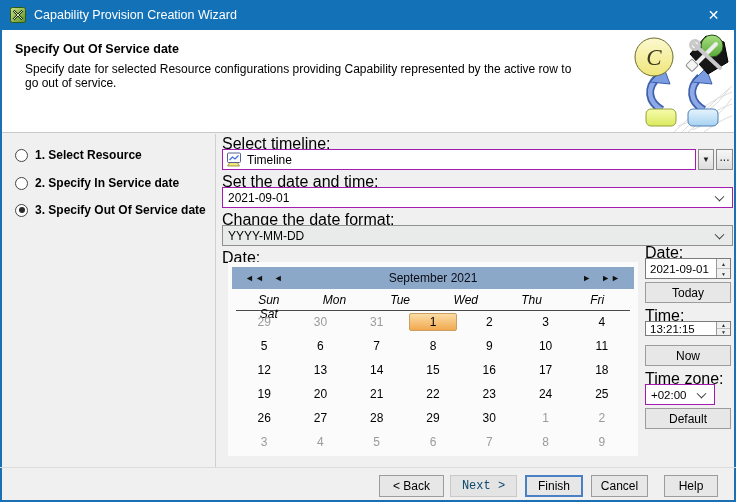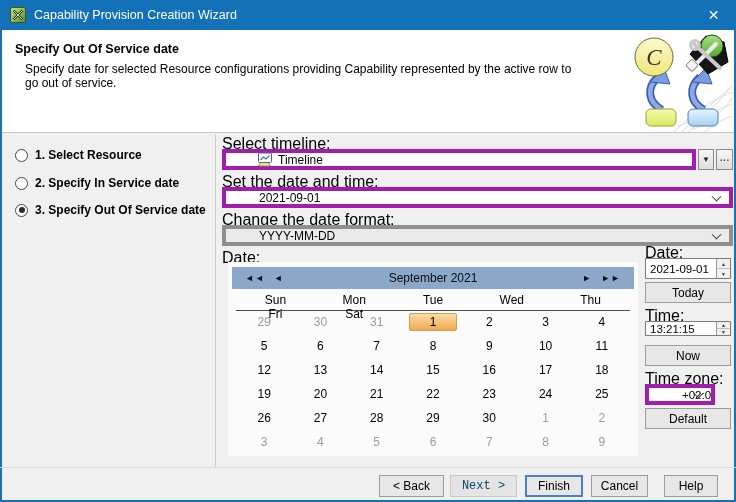--- a/index.html
+++ b/index.html
@@ -29,21 +29,21 @@
   .step { position:absolute; left:13px; display:flex; align-items:center; height:18px; cursor:default; }
   .step:nth-child(1){ top:13px; } .step:nth-child(2){ top:41px; } .step:nth-child(3){ top:68px; }
   .radio { width:13px; height:13px; border:1px solid #454545; border-radius:50%; background:#fff; display:inline-flex; align-items:center; justify-content:center; flex:none; }
   .radio.checked::after { content:""; width:6px; height:6px; border-radius:50%; background:#2b2b2b; }
   .step-label { margin-left:7px; font-weight:bold; font-size:12px; white-space:nowrap; }
 
   
   .flabel { position:absolute; font-size:16px; white-space:nowrap; }
 
   
-  .field { position:absolute; background:#fff; border:4px solid #a21caf; display:flex; align-items:center;padding-left:28px; }
+  .field { position:absolute; background:#fff; border:1px solid #a21caf; display:flex; align-items:center; }
   .field.gray { background:#e9ebeb; border-color:#8f8f8f; }
   .field .val { padding-left:5px; white-space:nowrap; overflow:hidden; }
   .chev { position:absolute; right:9px; top:50%; width:7px; height:7px; border-right:1.3px solid #3c3c3c; border-bottom:1.3px solid #3c3c3c; transform:translateY(-70%) rotate(45deg); }
   .mini-btn { position:absolute; height:21px; background:linear-gradient(#f6f6f6,#dedede); border:1px solid #8a8a8a; display:flex; align-items:center; justify-content:center; font-size:8px; color:#222; cursor:default; }
   .mini-btn.dots { font-size:12px; line-height:8px; padding-bottom:6px; }
 
   
   .spin-field { position:absolute; background:#fff; border:1px solid #7b7b7b; font-size:11.5px; }
   .spin-field .val { position:absolute; left:4px; top:50%; transform:translateY(-50%); white-space:nowrap; }
   .spin-col { position:absolute; right:0; top:0; bottom:0; width:14px; border-left:1px solid #9a9a9a; display:flex; flex-direction:column; }
@@ -55,21 +55,21 @@
   .pbtn.focus { border:2px solid #4a80c4; }
   .pbtn.disabled { color:#0c4a6e; border-color:#c9c9c9; background:#e4e4e4;font-family:Liberation Mono, monospace; }
 
   
   .cal-panel { left:228px; top:262px; width:410px; height:194px; background:#fbfbfb; }
   .cal-head { position:absolute; left:4px; top:5px; width:402px; height:22px; background:#8ca8c8; display:flex; align-items:center; color:#0a0a14; }
   .cal-head .nav { font-size:9px; letter-spacing:1px; cursor:default; color:#111; }
   .cal-head .nav.l1 { margin-left:13px; } .cal-head .nav.l2 { margin-left:9px; }
   .cal-head .month { flex:1; text-align:center; font-size:12px; }
   .cal-head .nav.r1 { margin-right:9px; } .cal-head .nav.r2 { margin-right:13px; }
-  .cal-dayrow { position:absolute; left:8px; top:31px; width:394px; height:18px; display:grid; grid-template-columns:repeat(5,1fr); border-bottom:1px solid #4a4a4a; }
+  .cal-dayrow { position:absolute; left:8px; top:31px; width:394px; height:18px; display:grid; grid-template-columns:repeat(6,1fr); border-bottom:1px solid #4a4a4a;font-style:italic; }
   .cal-dayrow span { text-align:center; font-size:12px; }
   .cal-grid { position:absolute; left:8px; top:51px; width:394px; display:grid; grid-template-columns:repeat(7,1fr); grid-auto-rows:24px; }
   .cal-cell { display:flex; align-items:flex-start; justify-content:center; }
   .cal-cell .d { width:48px; height:18px; display:flex; align-items:center; justify-content:center; font-size:12px; border:1px solid transparent; border-radius:2px; cursor:default; }
   .cal-cell.muted .d { color:#9b9b9b; }
   .cal-cell.selected .d { background:linear-gradient(#fbdca6,#f2a94e); border-color:#c9a05f; }
 
   
   .footer-sep { left:0; top:467px; width:736px; height:1px; background:#dcdcdc; }
 </style>

